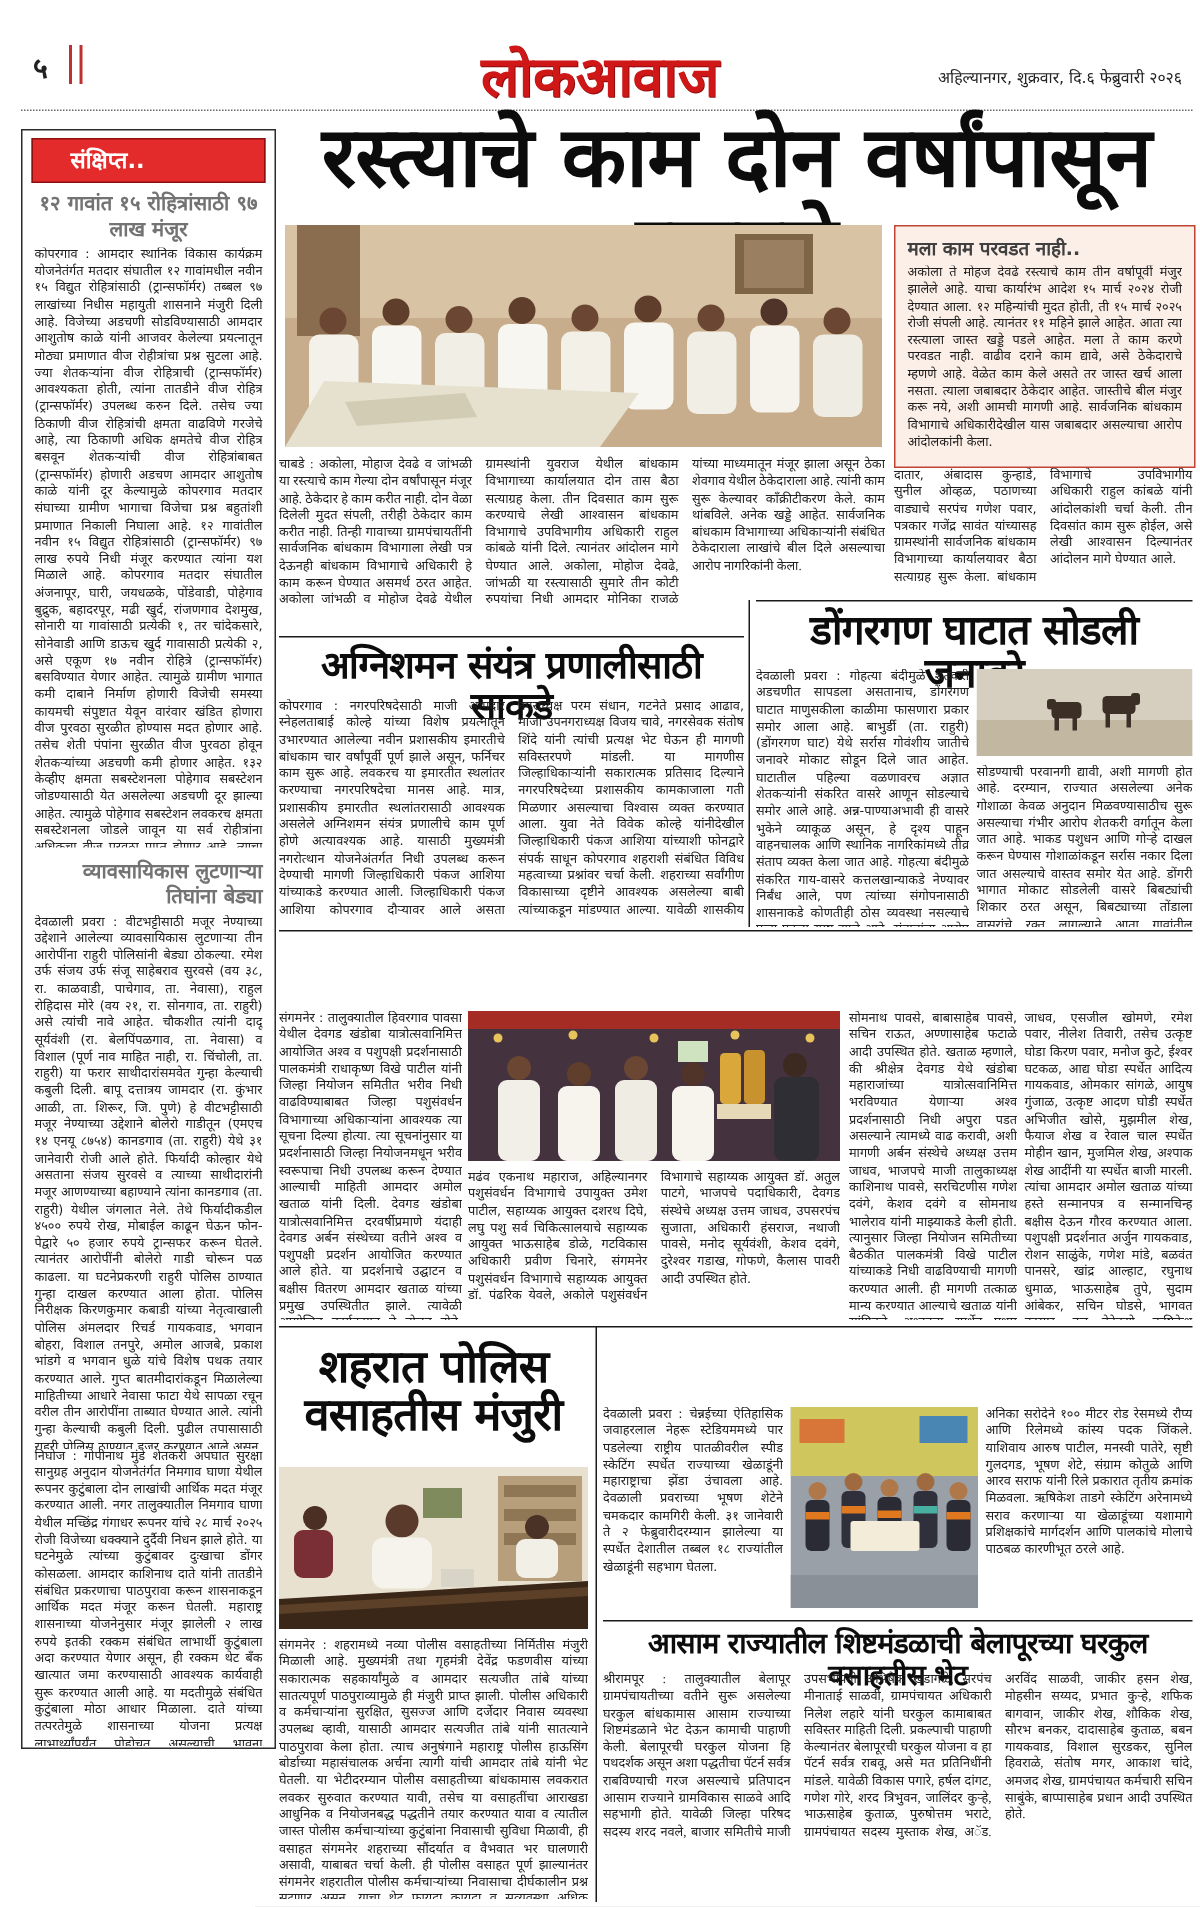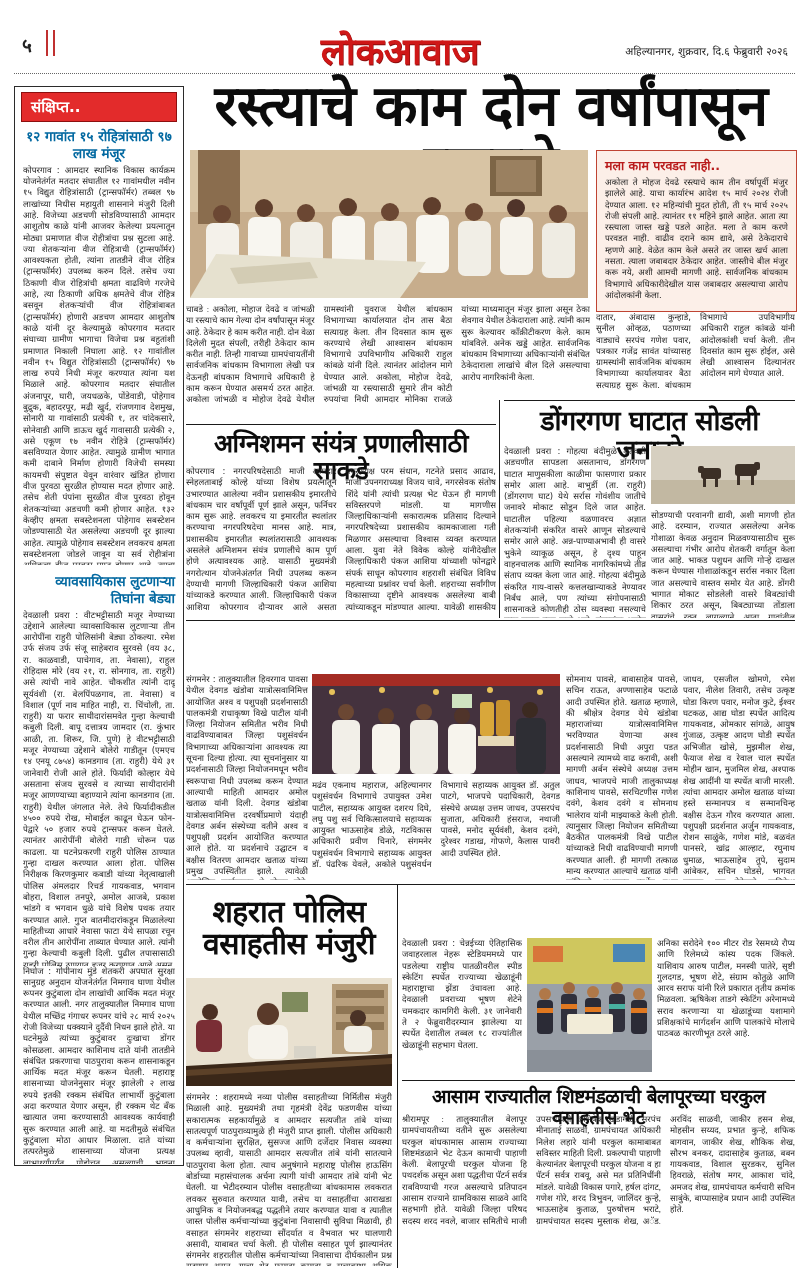--- a/index.html
+++ b/index.html
@@ -13,25 +13,25 @@
   .dotted{border-top:1.5px dotted #666;height:0;}
   
   .pagenum{font-size:19px;font-weight:bold;color:#222;}
   .pgbars{width:5px;height:26px;border-left:2px solid #c03030;border-right:2px solid #c03030;}
   .masthead{font-size:37px;font-weight:900;color:#cf1717;letter-spacing:0px;text-align:center;
             text-shadow:0.6px 0.6px 0 #8a0e0e;}
   .dateline{font-size:10.5px;color:#222;text-align:right;}
   
   .side-box{border:1.6px solid #2b2b2b;background:#fff;}
   .side-label{background:#e32b2b;border:1px solid #8d0f0f;color:#fff;font-weight:bold;font-size:15px;
-              padding:3px 9px 5px 9px;}
-  .side-title{font-weight:900;font-size:13.5px;text-align:center;line-height:1.25;color:#0369a1;}
+              padding:3px 9px 5px 25px;}
+  .side-title{font-weight:900;font-size:13.5px;text-align:center;line-height:1.25;color:#737373;}
   
   .quote-box{background:#fcefe8;border:1.6px solid #bf4433;padding:6px 8px;}
-  .quote-title{font-size:12.5px;font-weight:900;color:#b91c1c;margin-bottom:3px;}
+  .quote-title{font-size:12.5px;font-weight:900;color:#404040;margin-bottom:3px;}
   .cols2{column-count:2;column-gap:9px;}
   .cols3{column-count:3;column-gap:9px;font-family:Liberation Serif, serif;}
   .photo{display:block;}
 </style>
 </head>
 <body>
 
 <div class="page">
 
   <div class="abs pagenum" style="left:22px;top:32px;">५</div>

